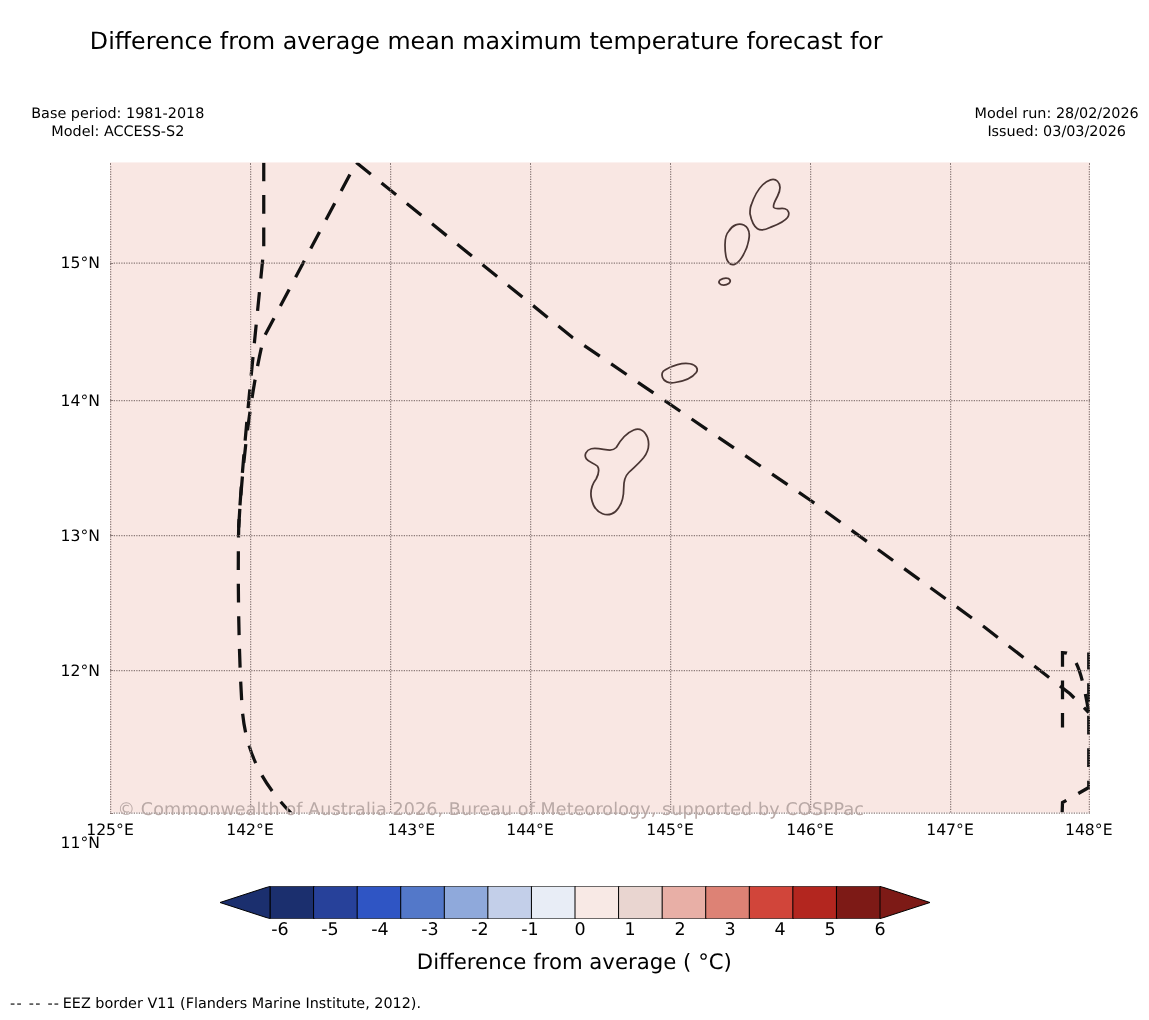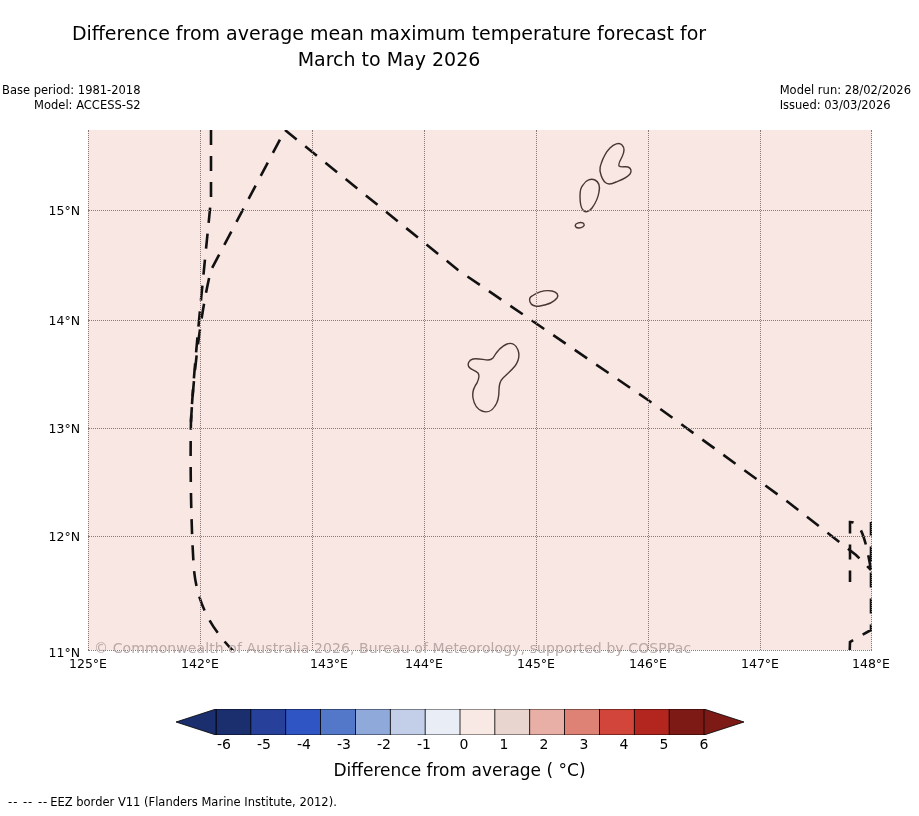--- a/index.html
+++ b/index.html
@@ -30,22 +30,22 @@
   #title-line-1, #title-line-2 { display: block; }
 
   
   .meta {
     position: absolute;
     font-size: 11.5px;
     line-height: 15px;
     color: #000;
     white-space: nowrap;
   }
-  #meta-left  { left: 2px;  top: 83px; text-align: right; }
-  #meta-right { right: 8px; top: 83px; text-align: left; }
+  #meta-left  { left: 25px;  top: 83px; text-align: center; }
+  #meta-right { right: 8px; top: 83px; text-align: center; }
 
   
   #plot-area {
     position: absolute;
     left: 88px;
     top: 130px;
     width: 784px;
     height: 520px;
     background: #f9e7e3;
     overflow: hidden;
@@ -142,21 +142,20 @@
     display: inline-block;
     margin-right: 2px;
     letter-spacing: 1px;
   }
 </style>
 </head>
 <body>
 
 <div id="title-block">
   <span id="title-line-1">Difference from average mean maximum temperature forecast for</span>
-  <span id="title-line-2">March to May 2026</span>
 </div>
 
 <div class="meta" id="meta-left">
   <div>Base period: 1981-2018</div>
   <div>Model: ACCESS-S2</div>
 </div>
 <div class="meta" id="meta-right">
   <div>Model run: 28/02/2026</div>
   <div>Issued: 03/03/2026</div>
 </div>
@@ -253,21 +252,21 @@
 
 <div class="xtick" style="left:88px">125°E</div>
 <div class="xtick" style="left:200px">142°E</div>
 <div class="xtick" style="left:329px">143°E</div>
 <div class="xtick" style="left:424px">144°E</div>
 <div class="xtick" style="left:536px">145°E</div>
 <div class="xtick" style="left:648px">146°E</div>
 <div class="xtick" style="left:760px">147°E</div>
 <div class="xtick" style="left:871px">148°E</div>
 
-<div class="ytick" style="top:652px">11°N</div>
+<div class="ytick" style="top:674px">11°N</div>
 <div class="ytick" style="top:536px">12°N</div>
 <div class="ytick" style="top:428px">13°N</div>
 <div class="ytick" style="top:320px">14°N</div>
 <div class="ytick" style="top:210px">15°N</div>
 
 <div id="colorbar-wrap">
   <svg id="colorbar-svg" width="568" height="26" viewBox="0 0 568 26">
     <g id="colorbar-cells">
         <rect x="40.00" y="0" width="35.26" height="26" fill="#1b2f6e" stroke="#000000" stroke-width="0.8"></rect>
         <rect x="74.86" y="0" width="35.26" height="26" fill="#27419a" stroke="#000000" stroke-width="0.8"></rect>

